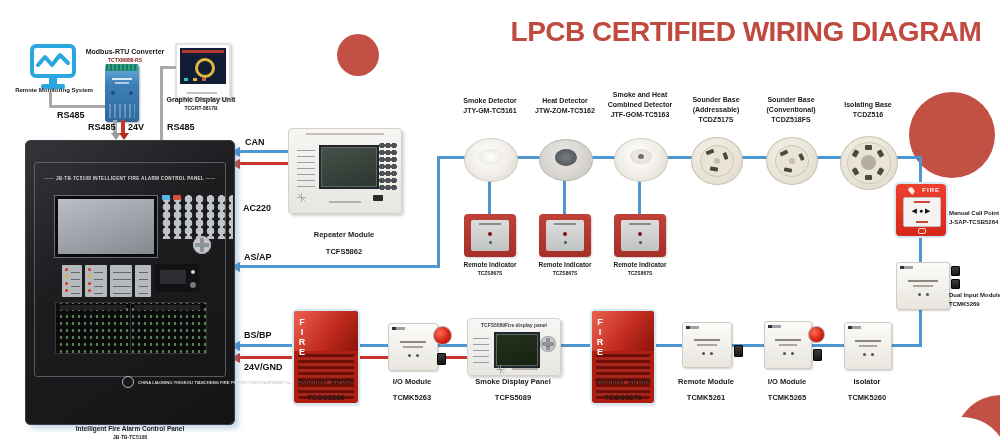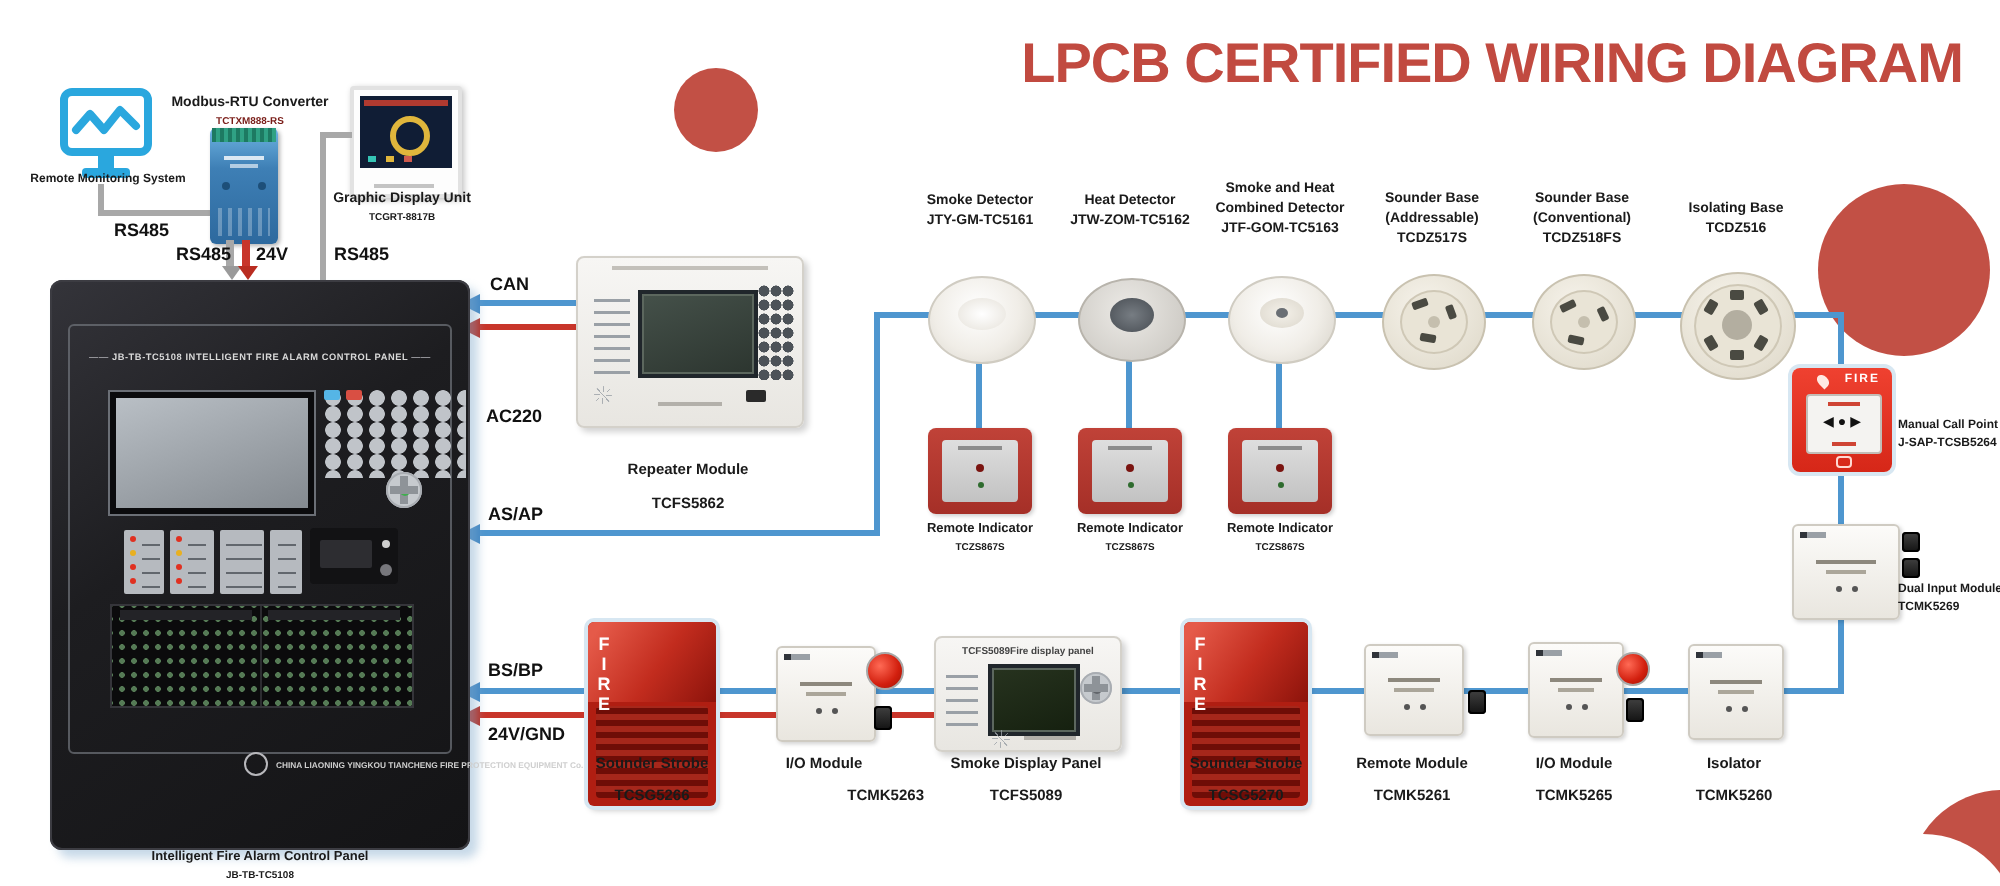--- a/index.html
+++ b/index.html
@@ -405,21 +405,21 @@
 
   <div class="module" style="left:388px;top:323px;width:48px;height:46px;">
     <i class="m-logo"></i>
       <i class="m-t1"></i>
     <i class="m-t2"></i>
       <i class="m-dot"></i>
   </div>
   <div class="bell" style="left:433px;top:326px;width:17px;height:17px;"></div>
   <div class="bcomp" style="left:437px;top:353px;width:9px;height:12px;"></div>
   <div class="cap cap8" style="left:362px;top:378px;width:100px;">I/O Module</div>
-  <div class="cap cap8" style="left:362px;top:394px;width:100px;text-align:right;">TCMK5263</div>
+  <div class="cap cap8" style="left:362px;top:394px;width:100px;">TCMK5263</div>
 
   <div class="wpanel" style="left:467px;top:318px;width:92px;height:56px;">
     <div class="sub fd-head" style="top:2px;left:50%;color:#444;">TCFS5089Fire display panel</div>
     <div class="rows" style="left:5px;top:14px;width:16px;height:30px;"></div>
     <div class="lcd-dark" style="left:26px;top:13px;width:42px;height:32px;background:linear-gradient(160deg,#27331f,#15200f);"></div>
     <div class="dpad" style="left:72px;top:17px;width:16px;height:16px;">
         <div class="c"></div>
       </div>
     <div class="star" style="left:28px;top:46px;"></div>
     <div class="logo-dash" style="left:44px;top:49px;width:26px;"></div>

